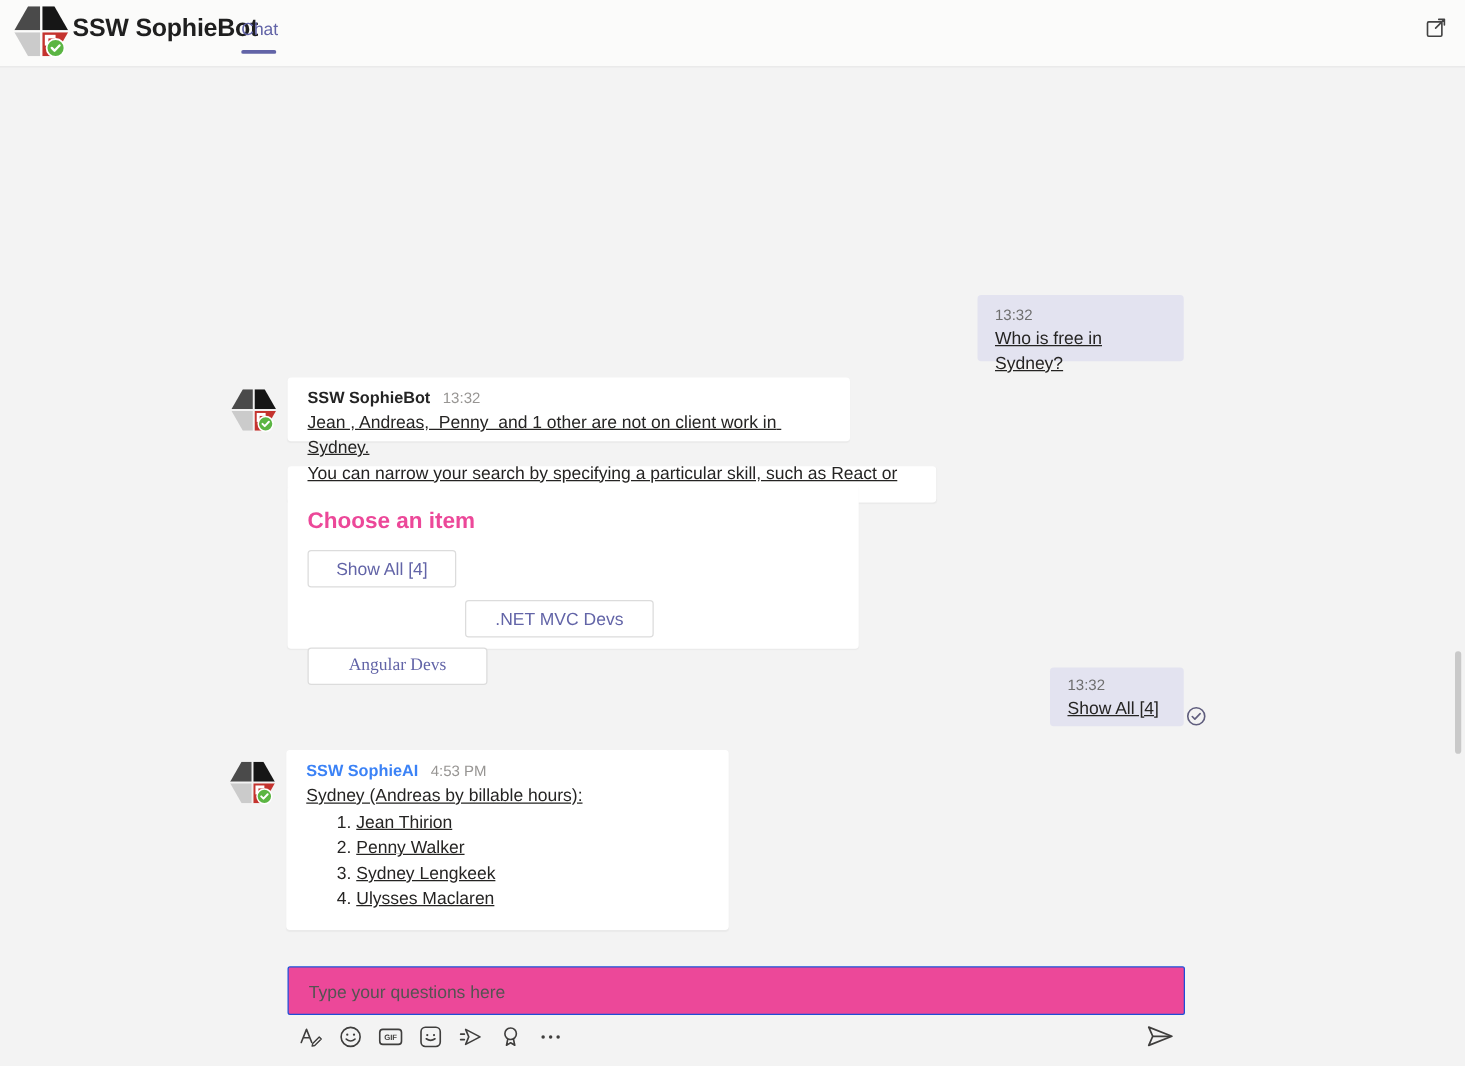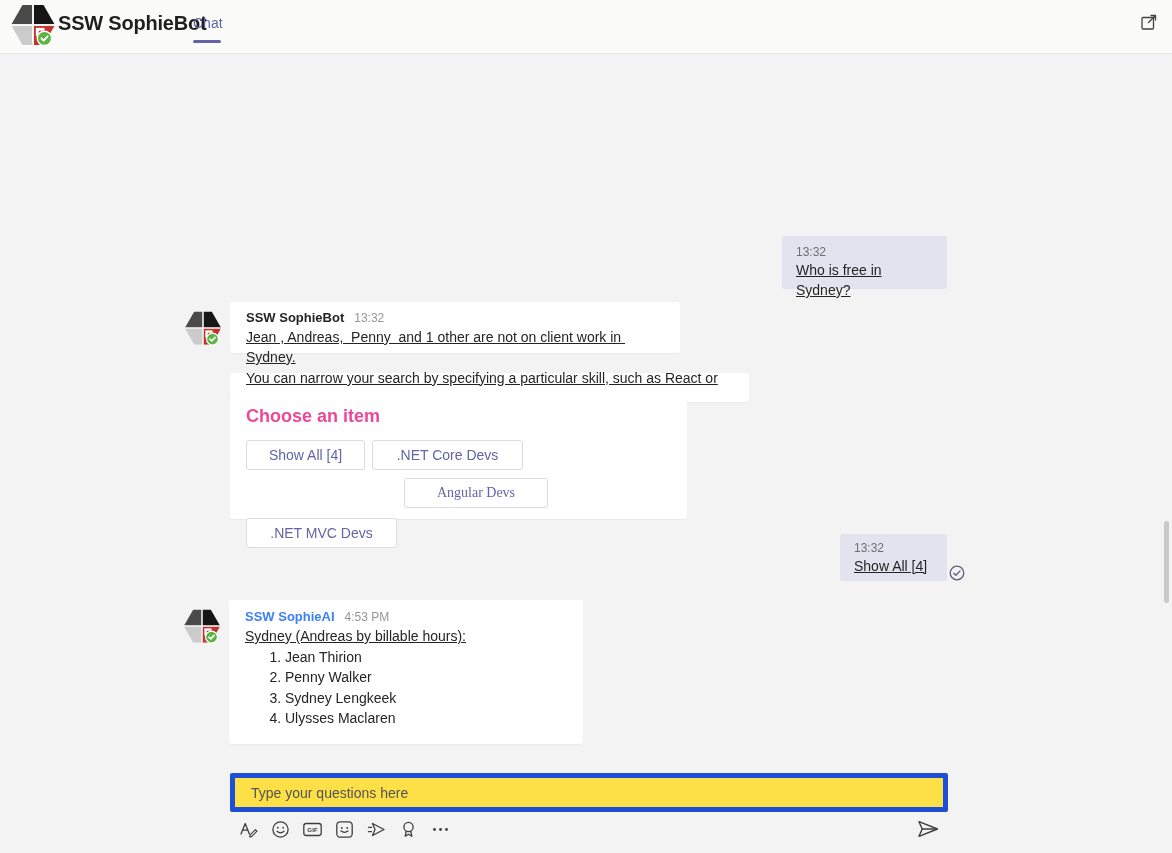--- a/index.html
+++ b/index.html
@@ -59,27 +59,27 @@
     text-align:center;cursor:pointer;margin:0 7px 8px 0;
     font-family:"Liberation Sans", sans-serif;padding:0;
   }
   .btn-w1{width:119px;} .btn-w2{width:151px;} .btn-w3{width:151px;margin-top:40px;} .btn-w4{width:144px;font-family:Liberation Serif, serif;}
 
   .user2{top:534px;left:840px;width:107px;height:47px;padding:6px 14px;}
   .sent-icon{position:absolute;top:564px;left:948px;width:18px;height:18px;}
 
   .bot2-avatar{position:absolute;top:607px;left:183px;width:38px;height:38px;}
   .bot2{top:600px;left:229px;width:354px;height:144px;padding:8px 16px 20px;}
-  .bot2 ol{margin:1px 0 0;padding-left:40px;}
+  .bot2 ol{margin:1px 0 0;padding-left:40px;text-decoration:underline;}
   .bot2 li{font-size:14px;line-height:20.4px;color:#252423;}
 
   
   .compose-input{
     position:absolute;top:773px;left:230px;width:718px;height:39px;
-    box-sizing:border-box;background:#fde047;border:5px solid #1d4ed8;border-radius:2px;
+    box-sizing:border-box;background:#ec4899;border:1px solid #1d4ed8;border-radius:2px;
     padding:0 16px;font-size:14px;color:#252423;outline:none;
     font-family:"Liberation Sans", sans-serif;
   }
   .compose-input::placeholder{color:#555352;opacity:1;}
   .toolbar{position:absolute;top:819px;left:238px;display:flex;gap:11px;align-items:center;}
   .tb-icon{width:21px;height:21px;cursor:pointer;display:block;}
   .send-btn{position:absolute;top:819px;left:916px;width:24px;height:20px;cursor:pointer;}
 </style>
 </head>
 <body>
@@ -135,21 +135,20 @@
   <div class="msg-text prewrap">Jean , Andreas,  Penny  and 1 other are not on client work in Sydney.</div>
 </div>
 <div class="bubble white bot1-b2">
   <div class="msg-text">You can narrow your search by specifying a particular skill, such as React or Angular.</div>
 </div>
 
 <div class="bubble white card">
   <div class="card-title">Choose an item</div>
   <div class="card-buttons">
     <button class="card-btn btn-w1">Show All [4]</button>
-    <button class="card-btn btn-w2">.NET Core Devs</button>
     <button class="card-btn btn-w3">.NET MVC Devs</button>
     <button class="card-btn btn-w4">Angular Devs</button>
   </div>
 </div>
 
 <div class="bubble me user2">
   <div class="msg-time">13:32</div>
   <div class="msg-text">Show All [4]</div>
 </div>
 <svg class="sent-icon" viewBox="0 0 18 18">

